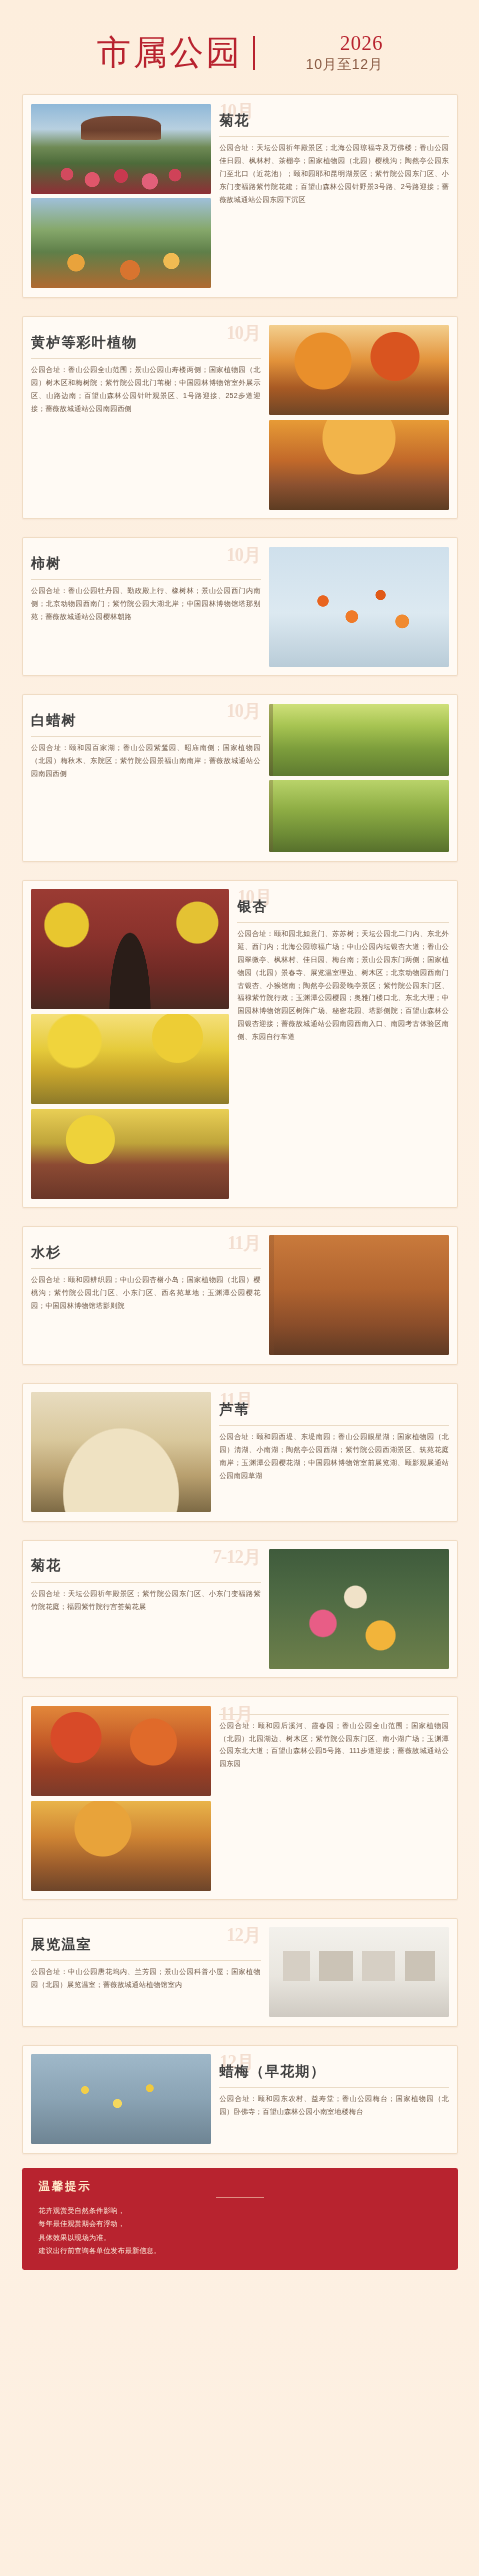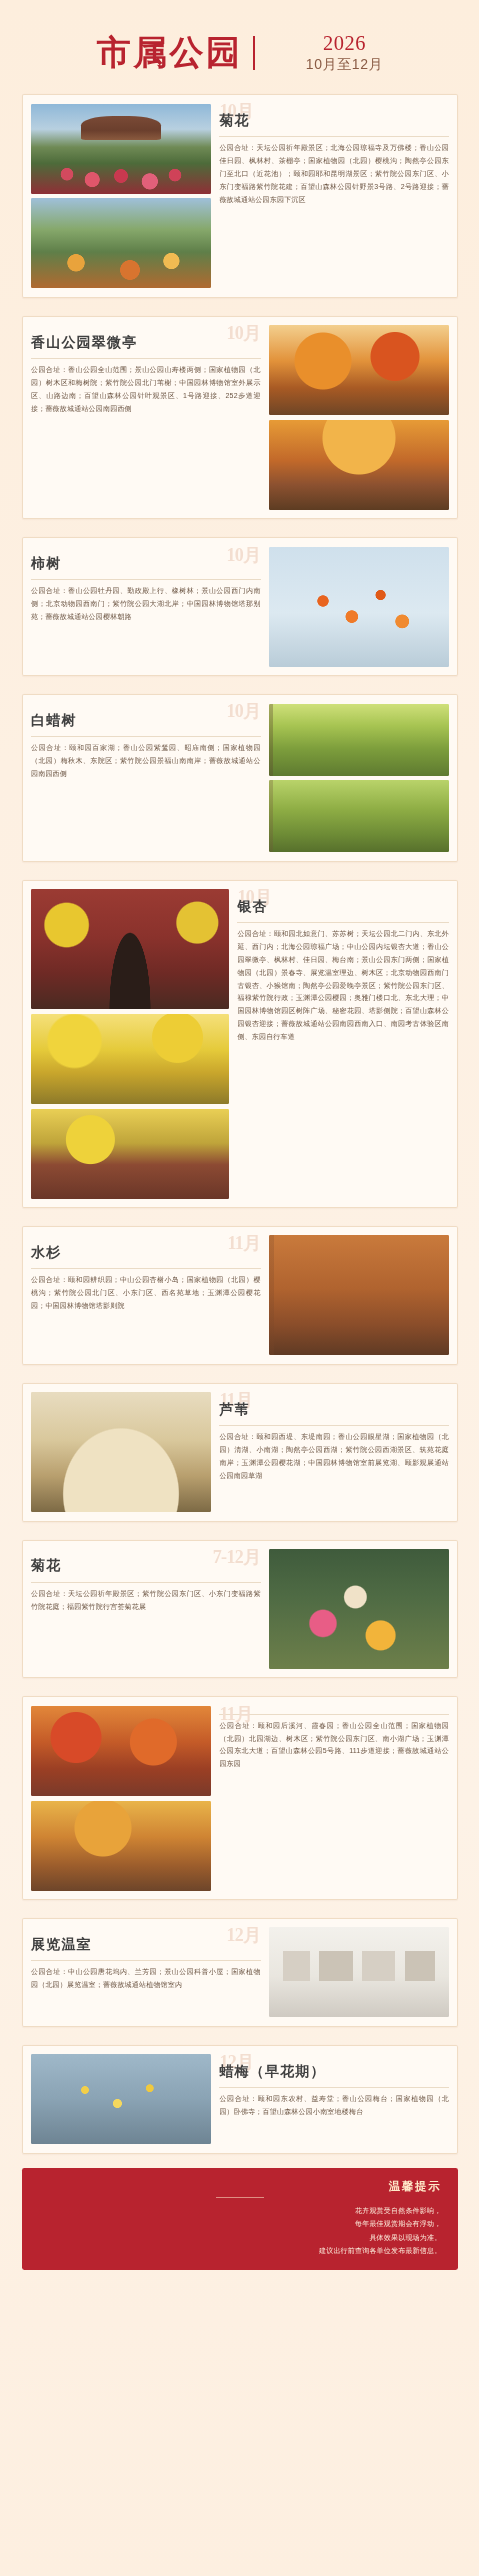--- a/index.html
+++ b/index.html
@@ -27,32 +27,32 @@
   }
   .header-top {
     display: flex;
     align-items: center;
     justify-content: center;
     gap: 10.8px;
   }
   .title-main {
     font-family: "Liberation Serif", serif;
     font-size: 34px;
-    font-weight: bold;
+    font-weight: normal;
     color: #b8232f;
     letter-spacing: 2.4px;
     line-height: 1;
   }
   .title-divider {
     width: 1.8px;
     height: 34px;
     background: #b8232f;
   }
   .title-year-wrap {
-    text-align: center;
+    text-align: right;
     margin-left: 40px;
   }
   .title-year {
     font-family: "Liberation Serif", serif;
     font-size: 20.4px;
     color: #b8232f;
     line-height: 1.05;
     letter-spacing: 0.6px;
   }
   .title-range {
@@ -274,21 +274,21 @@
       radial-gradient(circle at 66% 38%, #efc93f 0 3.6px, transparent 4.2px),
       linear-gradient(180deg, #9fb8c9 0%, #8aa3b4 50%, #6e8493 100%);
   }
 
   
   .tip {
     margin: 14.4px 21.6px 0 21.6px;
     background: #b8232f;
     border-radius: 2.4px;
     padding: 10.8px 17px 13px 17px;
-    text-align: right;
+    text-align: left;
     color: #fdeedd;
   }
   .tip-title {
     font-family: "Liberation Serif", serif;
     font-size: 11.4px;
     font-weight: bold;
     letter-spacing: 1.8px;
     margin-bottom: 3.6px;
     color: #ffe9c8;
   }
@@ -334,21 +334,21 @@
       </div>
     </div>
 
     <div class="card reverse">
       <div class="card-photos">
         <div class="photo ph-autumn-trees"></div>
         <div class="photo ph-autumn-path"></div>
       </div>
       <div class="card-body">
         <div class="month-badge">10月</div>
-        <div class="card-title">香山公园翠微亭</div>
+        <div class="card-title">黄栌等彩叶植物</div>
         <div class="title-rule"></div>
         <div class="card-text">公园合址：香山公园全山范围；景山公园山寿楼两侧；国家植物园（北园）树木区和梅树院；紫竹院公园北门苇榭；中国园林博物馆室外展示区、山路边南；百望山森林公园针叶观景区、1号路迎接、252步道迎接；蔷薇故城通站公园南园西侧</div>
       </div>
     </div>
 
     <div class="card reverse">
       <div class="card-photos">
         <div class="photo tall ph-persimmon"></div>
       </div>
       <div class="card-body">

